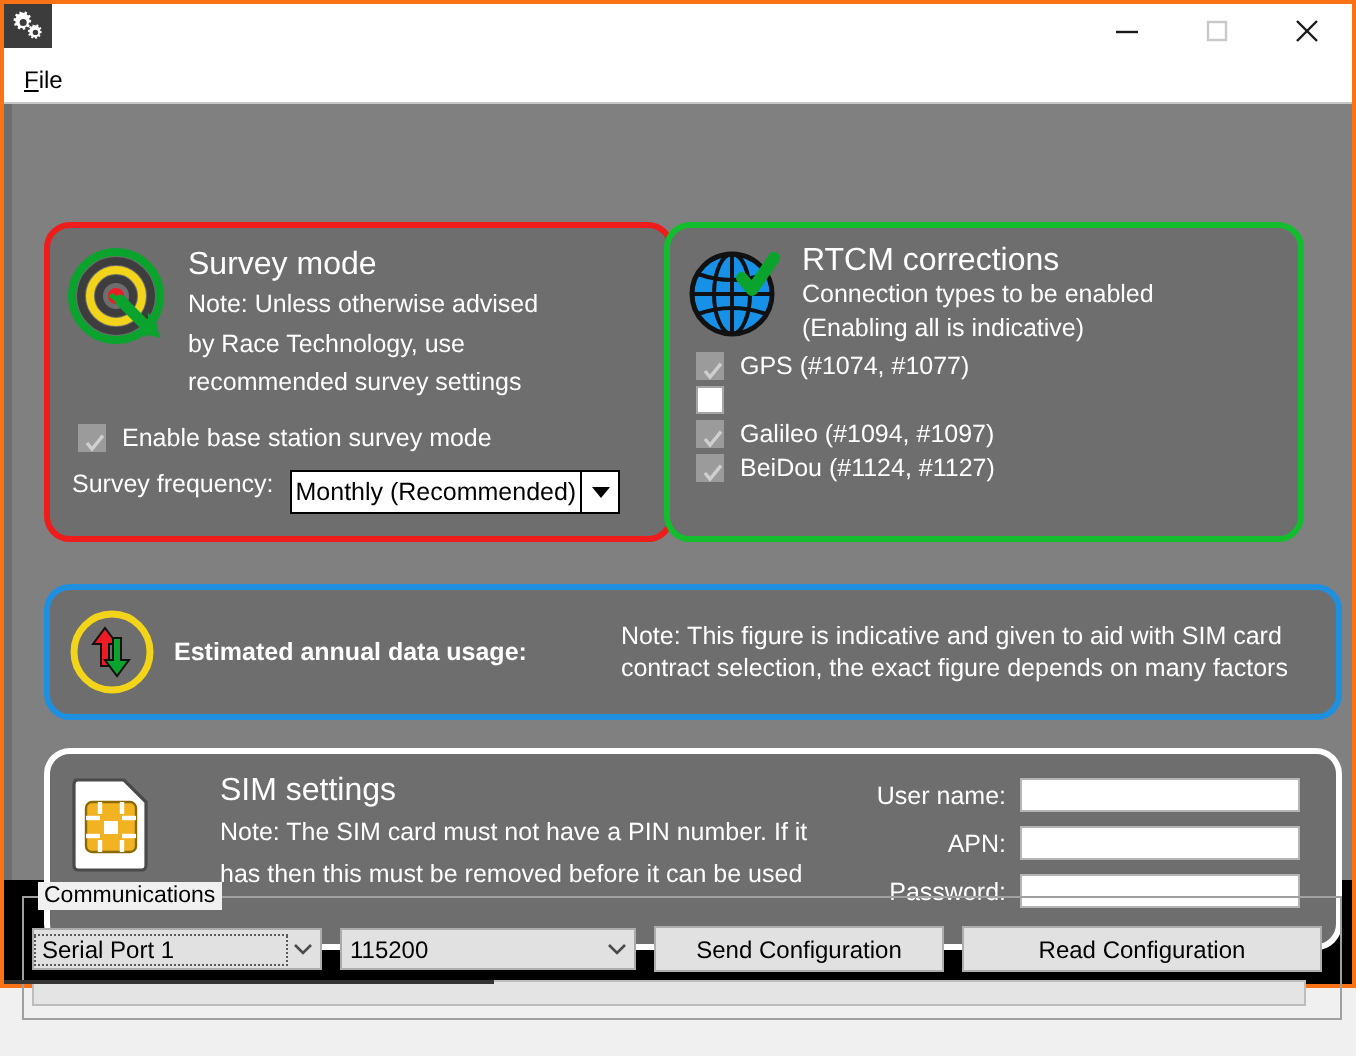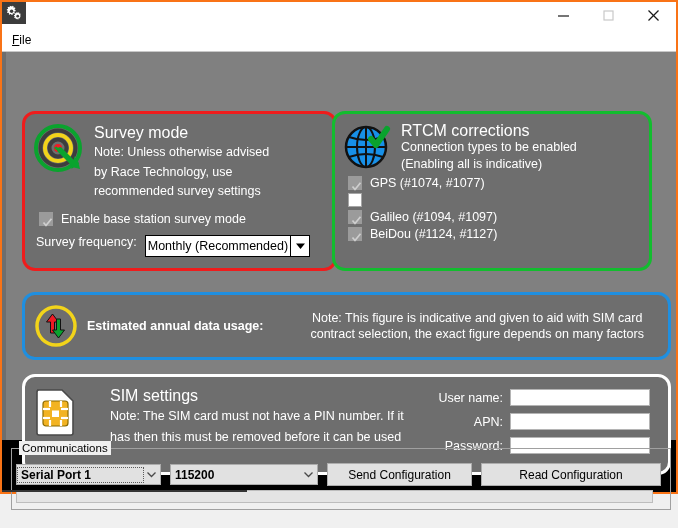--- a/index.html
+++ b/index.html
@@ -24,21 +24,21 @@
   .menubar{height:22px;background:#ffffff;border-bottom:1px solid #c8c8c8;display:flex;align-items:center;padding-left:8px;}
   .menu-item{font-size:12px;color:#000;padding:2px 6px 2px 2px;line-height:14px;}
   .menu-item u{text-decoration:underline;}
 
   
   .canvas{position:relative;height:388px;background:#808080;box-sizing:border-box;border-left:4px solid #6e6e6e;}
 
   .panel{position:absolute;box-sizing:border-box;border-radius:13px;background:#6e6e6e;}
   .panel.red{border:3px solid #ef1c1c;}
   .panel.green{border:3px solid #12bd2e;}
-  .panel.blue{border:3px solid #1f8fe0;text-align:center;}
+  .panel.blue{border:3px solid #1f8fe0;}
   .panel.white{border:3px solid #ffffff;}
 
   #panel-survey{left:16px;top:59px;width:315px;height:160px;}
   #panel-rtcm{left:326px;top:59px;width:320px;height:160px;}
   #panel-data{left:16px;top:240px;width:649px;height:68px;}
   #panel-sim{left:16px;top:322px;width:649px;height:101px;}
 
   .panel-title{font-size:16px;font-weight:normal;color:#ffffff;line-height:16px;}
   .panel-note{font-size:12.5px;color:#ffffff;line-height:16.5px;}
 
@@ -77,21 +77,21 @@
   .sim-txt{padding-top:1px;}
   .sim-txt .panel-note{margin-top:4px;}
   .sim-fields{position:absolute;right:18px;top:12px;}
   .field-row{display:flex;align-items:center;justify-content:flex-end;margin-bottom:7px;}
   .field-label{font-size:12.5px;color:#ffffff;margin-right:7px;white-space:nowrap;}
   .field-input{width:140px;height:17px;background:#ffffff;border:1px solid #b4b4b4;box-sizing:border-box;}
   .groupbox{position:absolute;left:9px;top:446px;width:660px;height:62px;border:1px solid #a0a0a0;box-sizing:border-box;}
   .group-legend{position:absolute;left:17px;top:439px;background:#f0f0f0;padding:0 3px;font-size:11.5px;color:#000;line-height:14px;}
   .comms-row{position:absolute;left:14px;top:461px;display:flex;align-items:center;}
   .combo-win{height:21px;background:#e1e1e1;border:1px solid #acacac;box-sizing:border-box;display:flex;align-items:center;margin-right:9px;}
-  .combo-win .val{font-size:12px;color:#000;padding-left:4px;flex:1;white-space:nowrap;font-weight:bold;}
+  .combo-win .val{font-size:12px;color:#000;padding-left:4px;flex:1;white-space:nowrap;}
   .combo-win .chev{width:17px;display:flex;align-items:center;justify-content:center;}
   #combo-port{width:145px;}
   #combo-port .val{outline:1px dotted #5a5a5a;outline-offset:0px;margin:1px 0 1px 1px;padding-left:3px;}
   #combo-baud{width:148px;}
   .btn{height:23px;background:#e1e1e1;border:1px solid #adadad;box-sizing:border-box;font-size:12px;color:#000;display:flex;align-items:center;justify-content:center;margin-right:9px;}
   #btn-send{width:145px;}
   #btn-read{width:180px;}
   .progress{position:absolute;left:14px;top:488px;width:637px;height:13px;background:#e4e4e4;border:1px solid #bdbdbd;box-sizing:border-box;}
   .footer-edge{position:absolute;left:0;bottom:0;width:245px;height:2px;background:#333;}
 </style>

